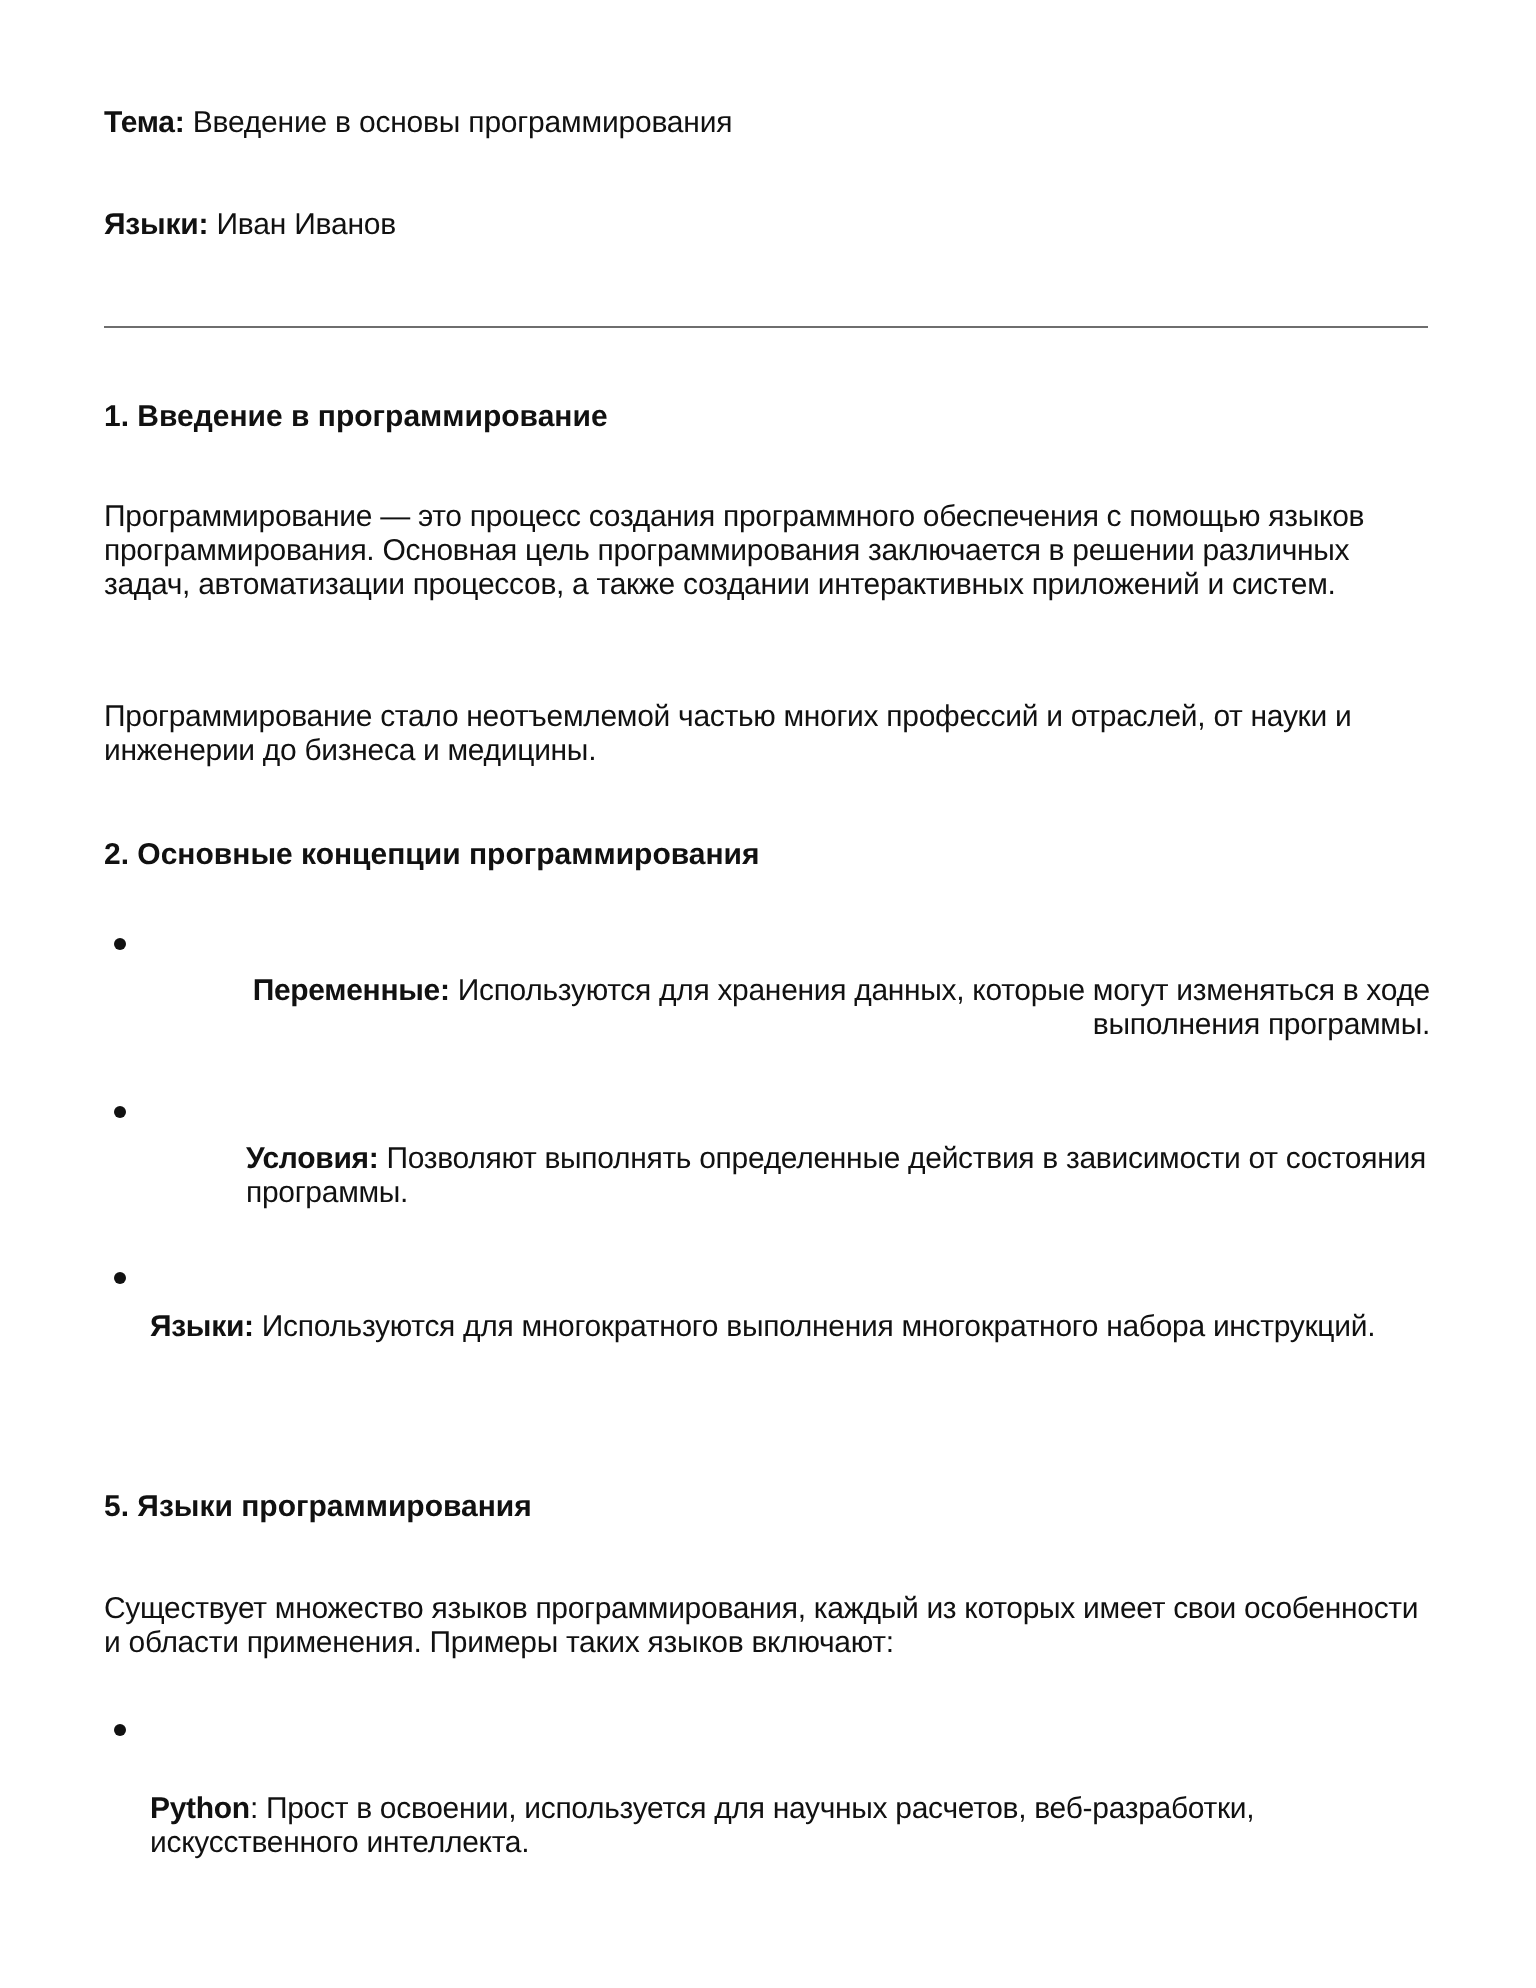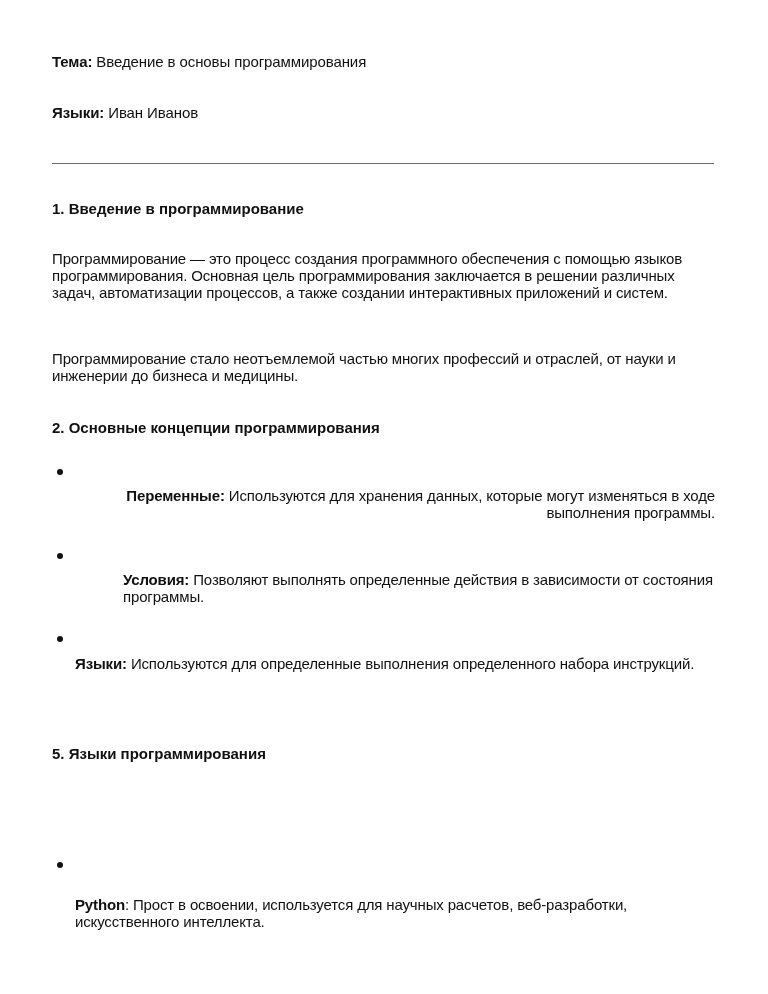--- a/index.html
+++ b/index.html
@@ -49,24 +49,25 @@
     <span class="bold">Переменные:</span><span> Используются для хранения данных, которые могут изменяться в ходе выполнения программы.</span>
   </div>
 
   <div class="bullet" style="top:553px;"></div>
   <div class="li-text" style="top:571px;margin-left:48px;">
     <span class="bold">Условия:</span><span> Позволяют выполнять определенные действия в зависимости от состояния программы.</span>
   </div>
 
   <div class="bullet" style="top:636px;"></div>
   <div class="li-text" style="top:655px;">
-    <span class="bold">Языки:</span><span> Используются для определенные выполнения определенного набора инструкций.</span>
+    <span class="bold">Языки:</span><span> Используются для многократного выполнения многократного набора инструкций.</span>
   </div>
 
   <div class="abs h" style="top:745px;">5. Языки программирования</div>
 
+  <div class="abs para" style="top:796px;">Существует множество языков программирования, каждый из которых имеет свои особенности и области применения. Примеры таких языков включают:</div>
 
   <div class="bullet" style="top:862px;"></div>
   <div class="li-text" style="top:896px;">
     <span class="bold">Python</span><span class="label-norm">:</span><span> Прост в освоении, используется для научных расчетов, веб-разработки, искусственного интеллекта.</span>
   </div>
 
 </div>
 
 </body></html>

